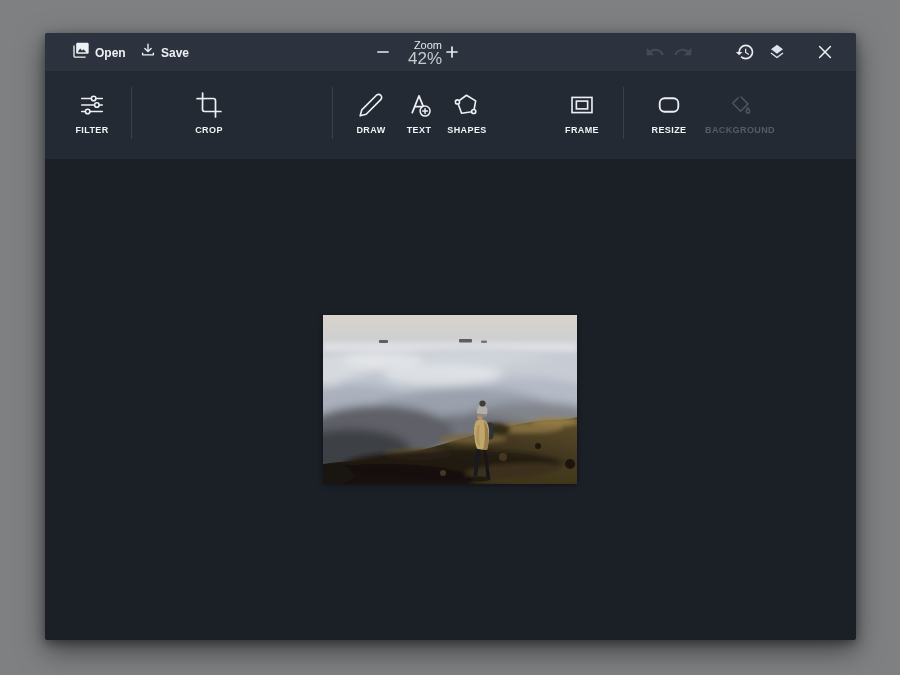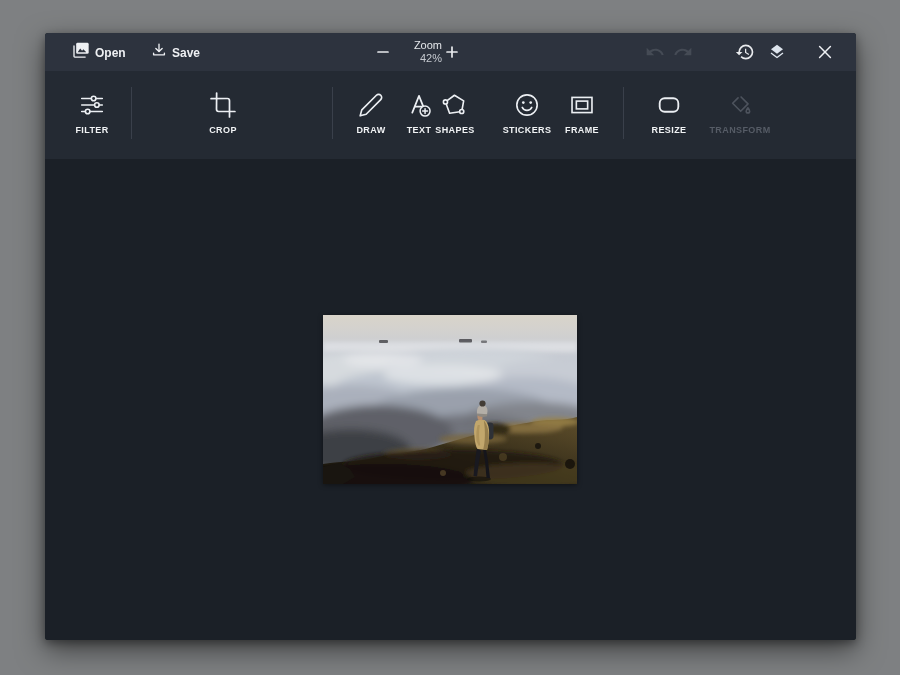--- a/index.html
+++ b/index.html
@@ -20,21 +20,21 @@
   .tb-btn {
     position:absolute; top:50%; transform:translateY(-50%);
     display:flex; align-items:center; gap:4px;
     font-family:"Liberation Sans", sans-serif; font-size:12px; font-weight:700; color:#f2f4f6;
   }
   .icon-btn { position:absolute; top:50%; transform:translateY(-50%); display:flex; align-items:center; justify-content:center; }
   .icon-btn.dim { color:#454b55; }
   .icon-btn svg { display:block; }
   .zoom-ind { position:absolute; left:347px; top:50%; transform:translateY(-50%); width:50px; text-align:right; }
   .zoom-ind .zl { font-size:11px; line-height:13px; color:#e4e7ea; }
-  .zoom-ind .zv { font-size:11px; line-height:13px; color:#c6cad0; }
+  .zoom-ind .zv { font-size:17px; line-height:13px; color:#c6cad0; }
 
   
   .toolbar { position:relative; height:88px; background:#242a33; }
   .tdiv { position:absolute; top:16px; width:1px; height:52px; background:#3a404b; }
   .tool {
     position:absolute; top:0; height:88px; width:64px;
     display:flex; flex-direction:column; align-items:center;
     padding-top:21px; gap:7px; background:none; border:none; cursor:pointer;
     color:#eceff3;
   }
@@ -66,21 +66,21 @@
         <span>
           <svg width="20" height="20" viewBox="0 0 24 24">
             <path d="M3.6 6.6V19a.9.9 0 0 0 .9.9H17" fill="none" stroke="#eef0f3" stroke-width="1.6" stroke-linecap="round"></path>
             <rect x="6.2" y="2.8" width="15" height="13.2" rx="1.6" fill="#eef0f3"></rect>
             <path d="M8 14.2l3-4.6 2.3 2.7 1.6-1.9 3.4 3.8z" fill="#2d333e"></path>
           </svg>
         </span>
         <span>Open</span>
       </button>
 
-      <button class="tb-btn" style="left:105px">
+      <button class="tb-btn" style="left:94px">
         <span>
           <svg width="18" height="18" viewBox="0 0 24 24" fill="none" stroke="#eef0f3" stroke-width="1.8" stroke-linecap="round" stroke-linejoin="round">
             <path d="M12 3.4v9.6"></path>
             <path d="M7.8 9.2l4.2 4.2 4.2-4.2"></path>
             <path d="M4.8 15.4v2.4h14.4v-2.4"></path>
           </svg>
         </span>
         <span>Save</span>
       </button>
 
@@ -158,21 +158,21 @@
             <path d="M2.5 6h19M2.5 12h19M2.5 18h19"></path>
             <circle cx="13.5" cy="6" r="2.1" fill="#242a33"></circle>
             <circle cx="16.5" cy="12" r="2.1" fill="#242a33"></circle>
             <circle cx="8" cy="18" r="2.1" fill="#242a33"></circle>
           </svg>
         </span>
         <span class="tlabel">FILTER</span>
       </button>
 
 
-      <button class="tool" style="left:146px">
+      <button class="tool" style="left:132px">
         <span>
           <svg width="26" height="26" viewBox="0 0 24 24" fill="none" stroke="currentColor" stroke-width="1.6" stroke-linecap="round" stroke-linejoin="round">
             <path d="M6.13 1L6 16a2 2 0 0 0 2 2h15"></path>
             <path d="M1 6.13L16 6a2 2 0 0 1 2 2v15"></path>
           </svg>
         </span>
         <span class="tlabel">CROP</span>
       </button>
 
 
@@ -190,42 +190,31 @@
           <svg width="26" height="26" viewBox="0 0 24 24" fill="none" stroke="currentColor" stroke-linecap="round" stroke-linejoin="round">
             <path d="M5.8 19L12 3.6 18.2 19" stroke-width="1.6"></path>
             <path d="M8.2 13.4h7.6" stroke-width="1.6"></path>
             <circle cx="17.6" cy="17.6" r="4.6" fill="#242a33" stroke-width="1.4"></circle>
             <path d="M17.6 15.4v4.4M15.4 17.6h4.4" stroke-width="1.4"></path>
           </svg>
         </span>
         <span class="tlabel">TEXT</span>
       </button>
 
-      <button class="tool" style="left:378px">
+      <button class="tool" style="left:390px">
         <span>
           <svg width="26" height="26" viewBox="0 0 24 24" fill="none" stroke="currentColor" stroke-width="1.5" stroke-linejoin="round">
             <path d="M11.5 3L20 8.2 18.2 18 7 19.6 3.2 9.2z"></path>
             <circle cx="3.2" cy="9.2" r="1.9" fill="#242a33"></circle>
             <circle cx="18.2" cy="18" r="1.9" fill="#242a33"></circle>
           </svg>
         </span>
         <span class="tlabel">SHAPES</span>
       </button>
 
-      <button class="tool" style="left:450px">
-        <span>
-          <svg width="26" height="26" viewBox="0 0 24 24" fill="none" stroke="currentColor" stroke-width="1.5" stroke-linecap="round">
-            <circle cx="12" cy="12" r="9.4"></circle>
-            <circle cx="8.6" cy="9.8" r="1.25" fill="currentColor" stroke="none"></circle>
-            <circle cx="15.4" cy="9.8" r="1.25" fill="currentColor" stroke="none"></circle>
-            <path d="M7.6 14.2a4.9 4.9 0 0 0 8.8 0"></path>
-          </svg>
-        </span>
-        <span class="tlabel">STICKERS</span>
-      </button>
 
       <button class="tool" style="left:505px">
         <span>
           <svg width="26" height="26" viewBox="0 0 24 24" fill="none" stroke="currentColor" stroke-width="1.5">
             <rect x="2.8" y="5" width="18.4" height="14"></rect>
             <rect x="6.8" y="8.4" width="10.4" height="7.2"></rect>
           </svg>
         </span>
         <span class="tlabel">FRAME</span>
       </button>
@@ -239,21 +228,21 @@
         <span class="tlabel">RESIZE</span>
       </button>
 
       <button class="tool disabled" style="left:659px;width:72px">
         <span>
           <svg width="26" height="26" viewBox="0 0 24 24" fill="none" stroke="currentColor" stroke-width="1.5" stroke-linecap="round" stroke-linejoin="round">
             <path d="M13 4.6L19.4 11l-6.8 6.8L5.2 10.4l5-5"></path>
             <path d="M19.3 14.6c1.1 1.4 1.6 2.4 1.6 3.1a1.6 1.6 0 1 1-3.2 0c0-.7.5-1.7 1.6-3.1z"></path>
           </svg>
         </span>
-        <span class="tlabel">TRANSFORM</span>
+        <span class="tlabel">BACKGROUND</span>
       </button>
 
     </div>
 
     <div class="canvas">
       <div class="photo">
         <svg viewBox="0 0 254 169" preserveAspectRatio="none">
           <defs>
             <linearGradient id="sky" x1="0" y1="0" x2="0" y2="1">
               <stop offset="0" stop-color="#d9d4ca"></stop>

